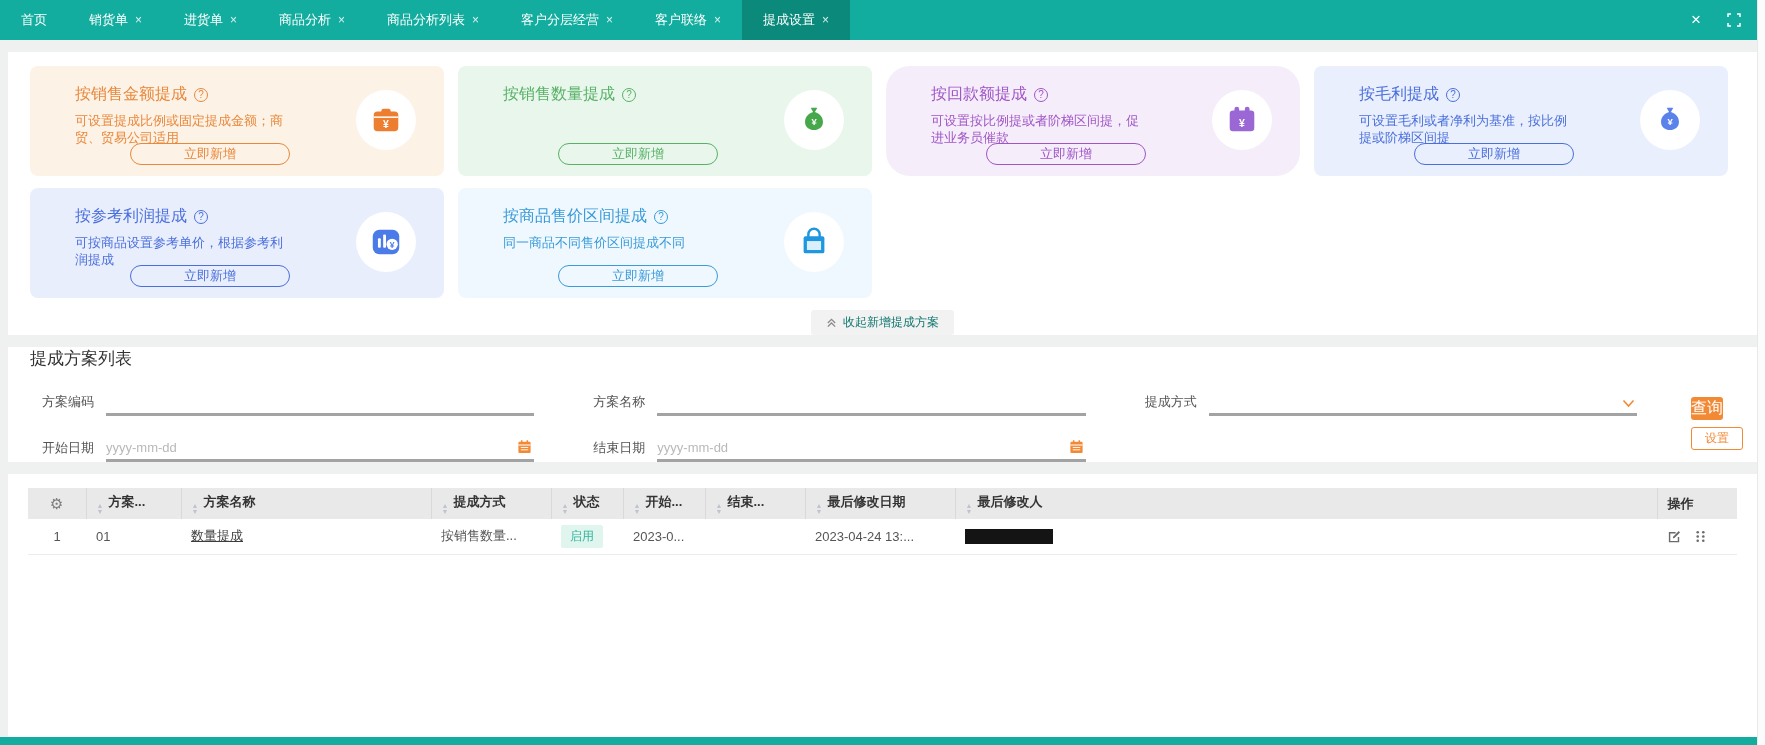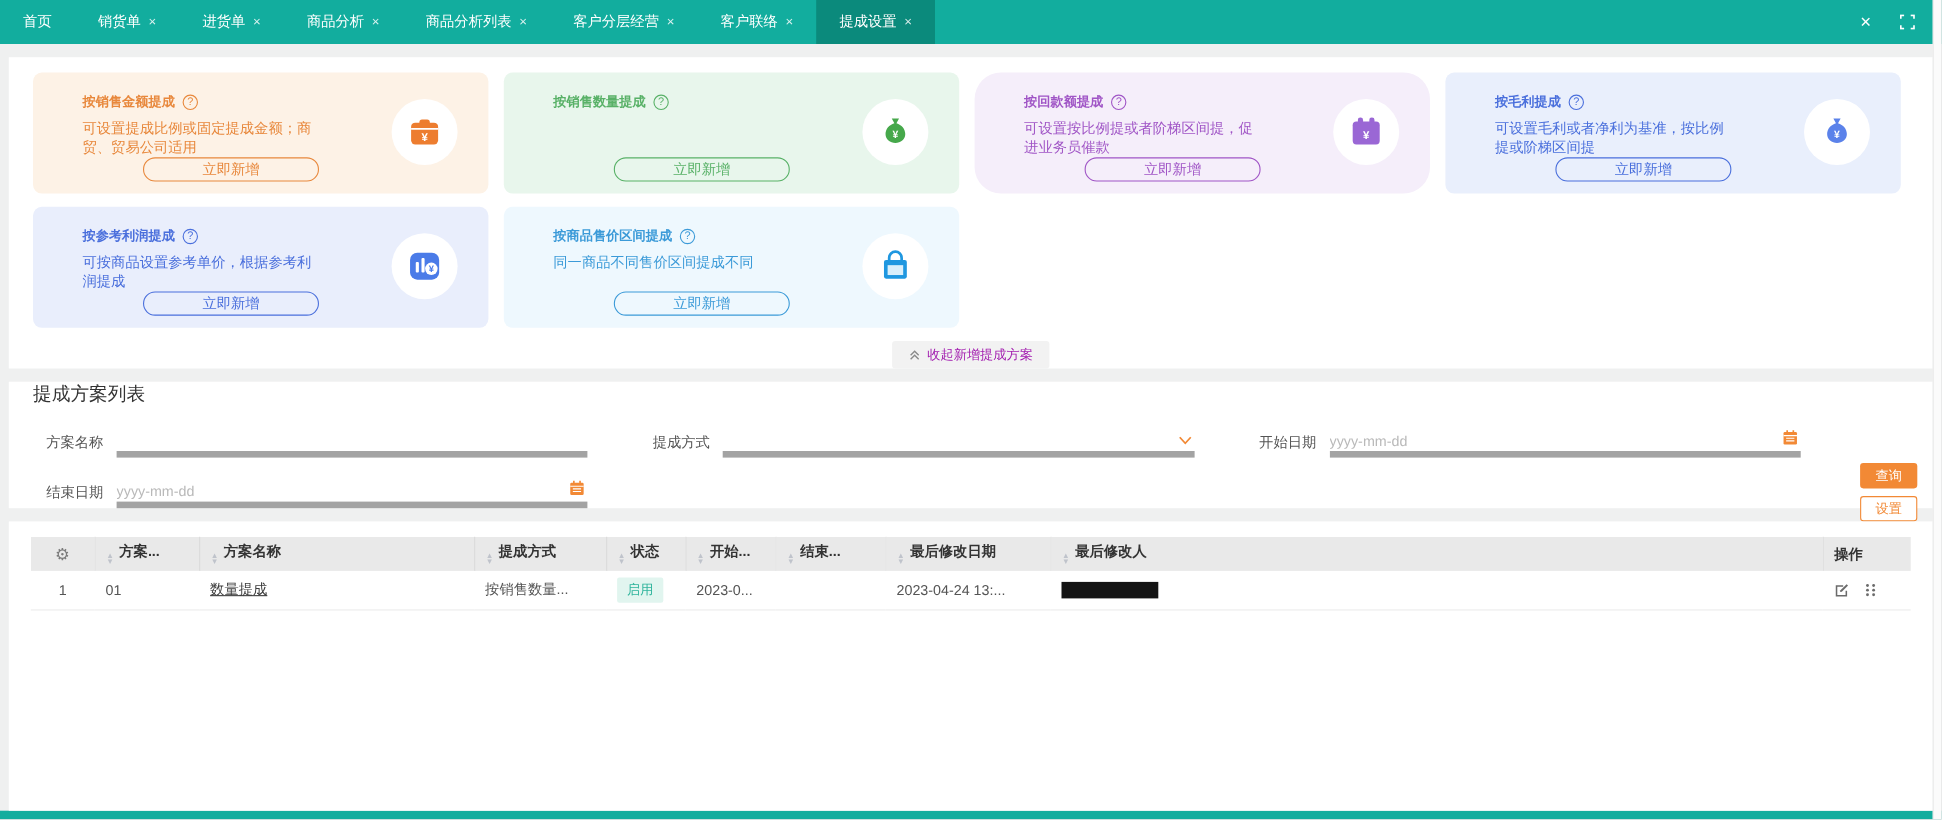--- a/index.html
+++ b/index.html
@@ -21,56 +21,56 @@
   
   .scroll-strip { position:absolute; right:0; top:0; width:8px; height:100%;
                   background:#fbfbfb; border-left:1px solid #e9e9e9; z-index:20; }
 
   .panel { background:#fff; margin:12px 8px 0; position:relative; }
 
   
   .cards-grid { display:flex; flex-wrap:wrap; gap:12px 14px; padding:14px 22px 0; }
   .card { width:414px; height:110px; border-radius:8px; position:relative; padding:18px 20px 0 45px; }
   .card-title-row { display:flex; align-items:center; gap:7px; }
-  .card-title { font-size:12px; font-weight:bold; color:var(--fg); }
+  .card-title { font-size:16px; font-weight:normal; color:var(--fg); }
   .help-icon { width:14px; height:14px; border:1px solid var(--fg); color:var(--fg); border-radius:50%;
                font-size:10px; line-height:12px; text-align:center; cursor:pointer; flex:0 0 auto; }
   .card-desc { font-size:13px; color:var(--fg); width:218px; line-height:17px; margin-top:7px; }
   .card-btn { position:absolute; left:100px; bottom:11px; width:160px; height:22px; border-radius:13px;
               border:1px solid var(--fg); color:var(--fg); background:transparent; font-size:13px;
               cursor:pointer; font-family:Liberation Sans, sans-serif; }
   .card-icon-circle { position:absolute; right:28px; top:24px; width:60px; height:60px; border-radius:50%;
                       background:#fff; display:flex; align-items:center; justify-content:center; }
   .theme-orange { background:var(--card-orange-bg,#fdf2e6); --fg:var(--card-orange-fg,#e8883c); }
   .theme-green  { background:var(--card-green-bg,#e8f6ec);  --fg:var(--card-green-fg,#58b167); }
   .theme-purple { background:var(--card-purple-bg,#f5eefa);border-radius:24px; --fg:var(--card-purple-fg,#a055c6); }
   .theme-blue   { background:var(--card-blue-bg,#e9effc);   --fg:var(--card-blue-fg,#4a6fdc); }
   .theme-indigo { background:var(--card-indigo-bg,#e9eefc); --fg:var(--card-indigo-fg,#4a6fdc); }
   .theme-cyan   { background:var(--card-cyan-bg,#eef8fe);   --fg:var(--card-cyan-fg,#3b9ad8); }
 
   .pill-row { text-align:center; margin-top:12px; }
   .collapse-pill { display:inline-flex; align-items:center; gap:6px; background:#f2f2f2;
-                   padding:4px 15px; font-size:12px; color:#a21caf; cursor:pointer; border-radius:3px; }
+                   padding:4px 15px; font-size:12px; color:#0f766e; cursor:pointer; border-radius:3px; }
 
   
   .filter-panel { padding-top:0; }
   .section-title { font-size:17px; color:#333; padding-left:22px; }
   .filter-grid { display:grid; grid-template-columns:1fr 1fr 1fr; column-gap:55px; row-gap:20px;
                  padding:20px 120px 0 30px; }
   .field { display:flex; align-items:flex-end; gap:12px; }
   .field-label { font-size:13px; color:#555; white-space:nowrap; padding-bottom:5px; min-width:56px; text-align:right; }
-  .field-input { flex:1; border-bottom:6px solid #a3a3a3; height:26px; position:relative;
+  .field-input { flex:1; border-bottom:3px solid #a3a3a3; height:26px; position:relative;
                  display:flex; align-items:center; }
   .field-input input { width:100%; border:none; outline:none; background:transparent; font:inherit;
                        font-size:13px; color:#333; padding-right:22px; }
   .field-input input::placeholder { color:#b9b9b9; }
   .field-suffix { position:absolute; right:2px; bottom:5px; display:flex; cursor:pointer; }
   .filter-buttons { position:absolute; right:14px; top:50px; display:flex; flex-direction:column; gap:7px; }
-  .btn-primary { width:52px; height:23px; background:var(--orange,#f28935); color:#fff; border:none;
-                 border-radius:3px; font-size:12px; cursor:pointer; font-family:inherit;margin-top:24px; }
+  .btn-primary { width:32px; height:23px; background:var(--orange,#f28935); color:#fff; border:none;
+                 border-radius:3px; font-size:16px; cursor:pointer; font-family:inherit; }
   .btn-outline { width:52px; height:23px; background:#fff; color:var(--orange,#f28935);
                  border:1px solid var(--orange,#f28935); border-radius:3px; font-size:12px;
                  cursor:pointer; font-family:inherit; }
 
   
   .table-panel { flex:1; margin-bottom:0; padding:14px 20px; }
   table { width:100%; border-collapse:collapse; font-size:13px; table-layout:fixed; }
   thead th { background:#e9e9e9; height:31px; font-weight:bold; color:#333; text-align:left;
              padding:0 10px; border-right:1px solid #d9d9d9; white-space:nowrap; overflow:hidden; cursor:pointer; }
   thead th:last-child { border-right:none; }
@@ -255,20 +255,26 @@
         </svg>
         <span>收起新增提成方案</span>
       </span>
     </div>
   </div>
 
   <div class="panel filter-panel">
     <div class="section-title">提成方案列表</div>
 
     <div class="filter-grid">
+      <div class="field">
+        <span class="field-label">方案编码</span>
+        <span class="field-input">
+            <input type="text" value="" style="">
+          </span>
+      </div>
       <div class="field">
         <span class="field-label">方案名称</span>
         <span class="field-input">
             <input type="text" value="" style="">
           </span>
       </div>
       <div class="field">
         <span class="field-label">提成方式</span>
         <span class="field-input">
           <input type="text" readonly="" value="" style="">

